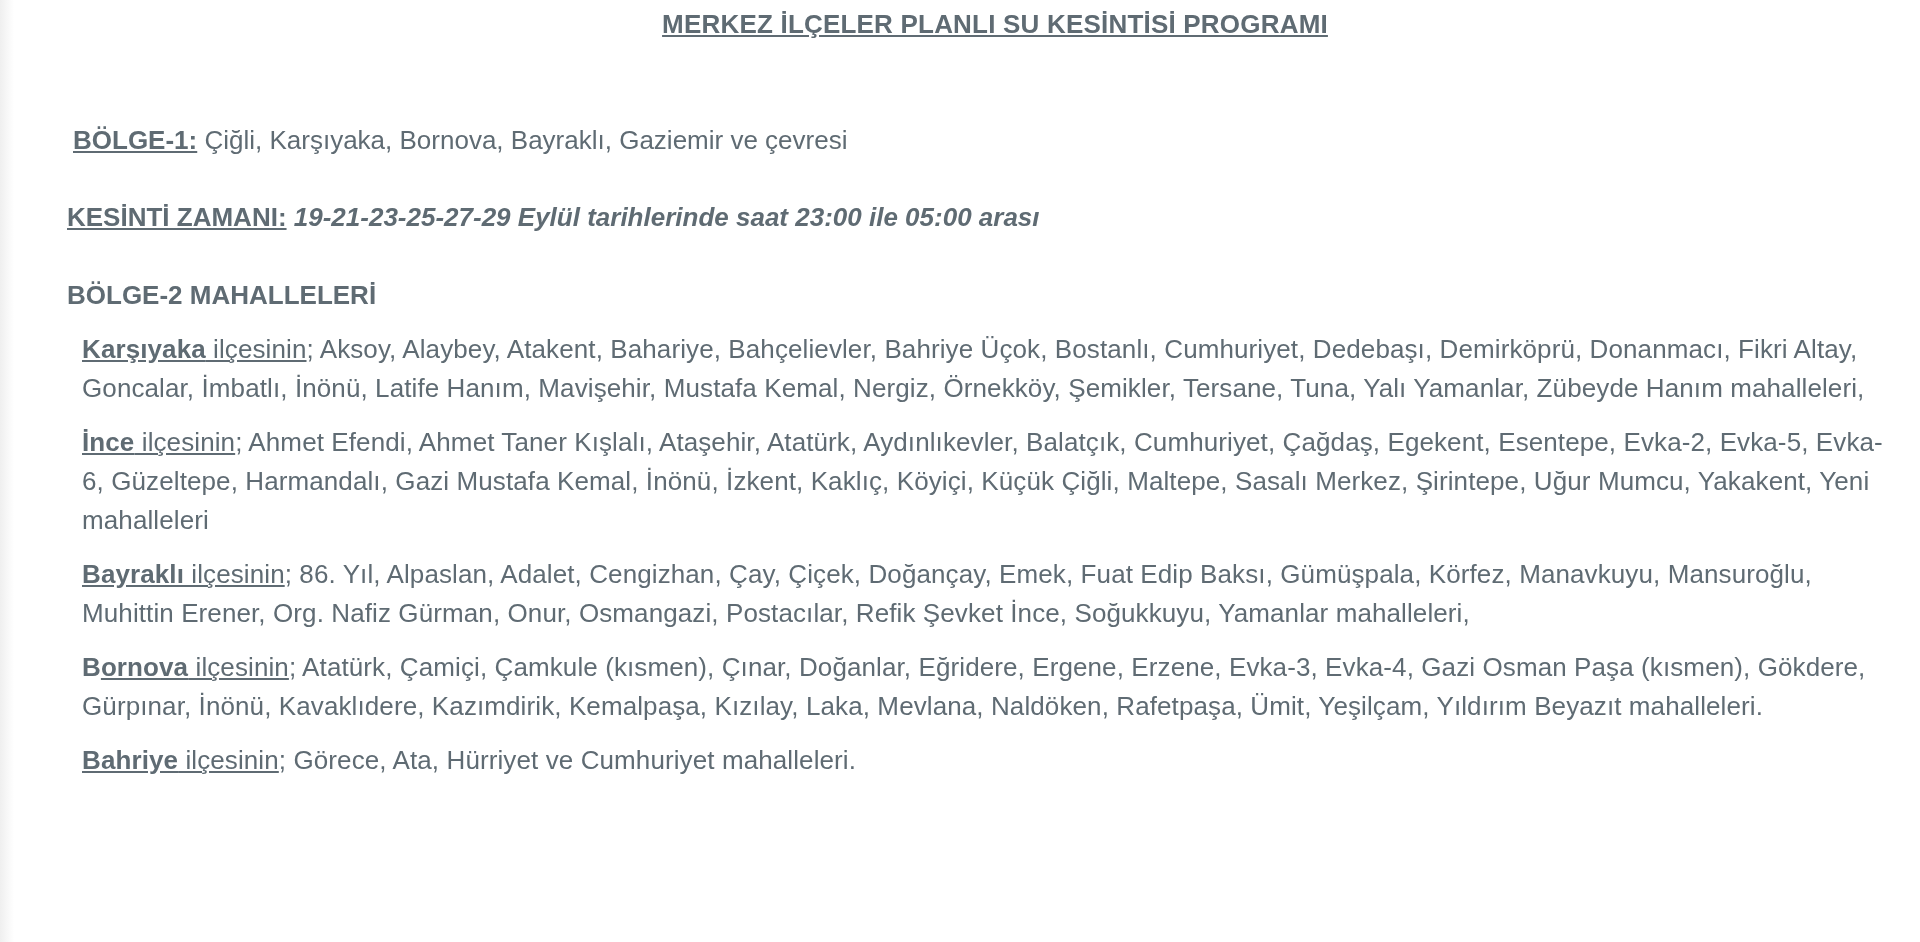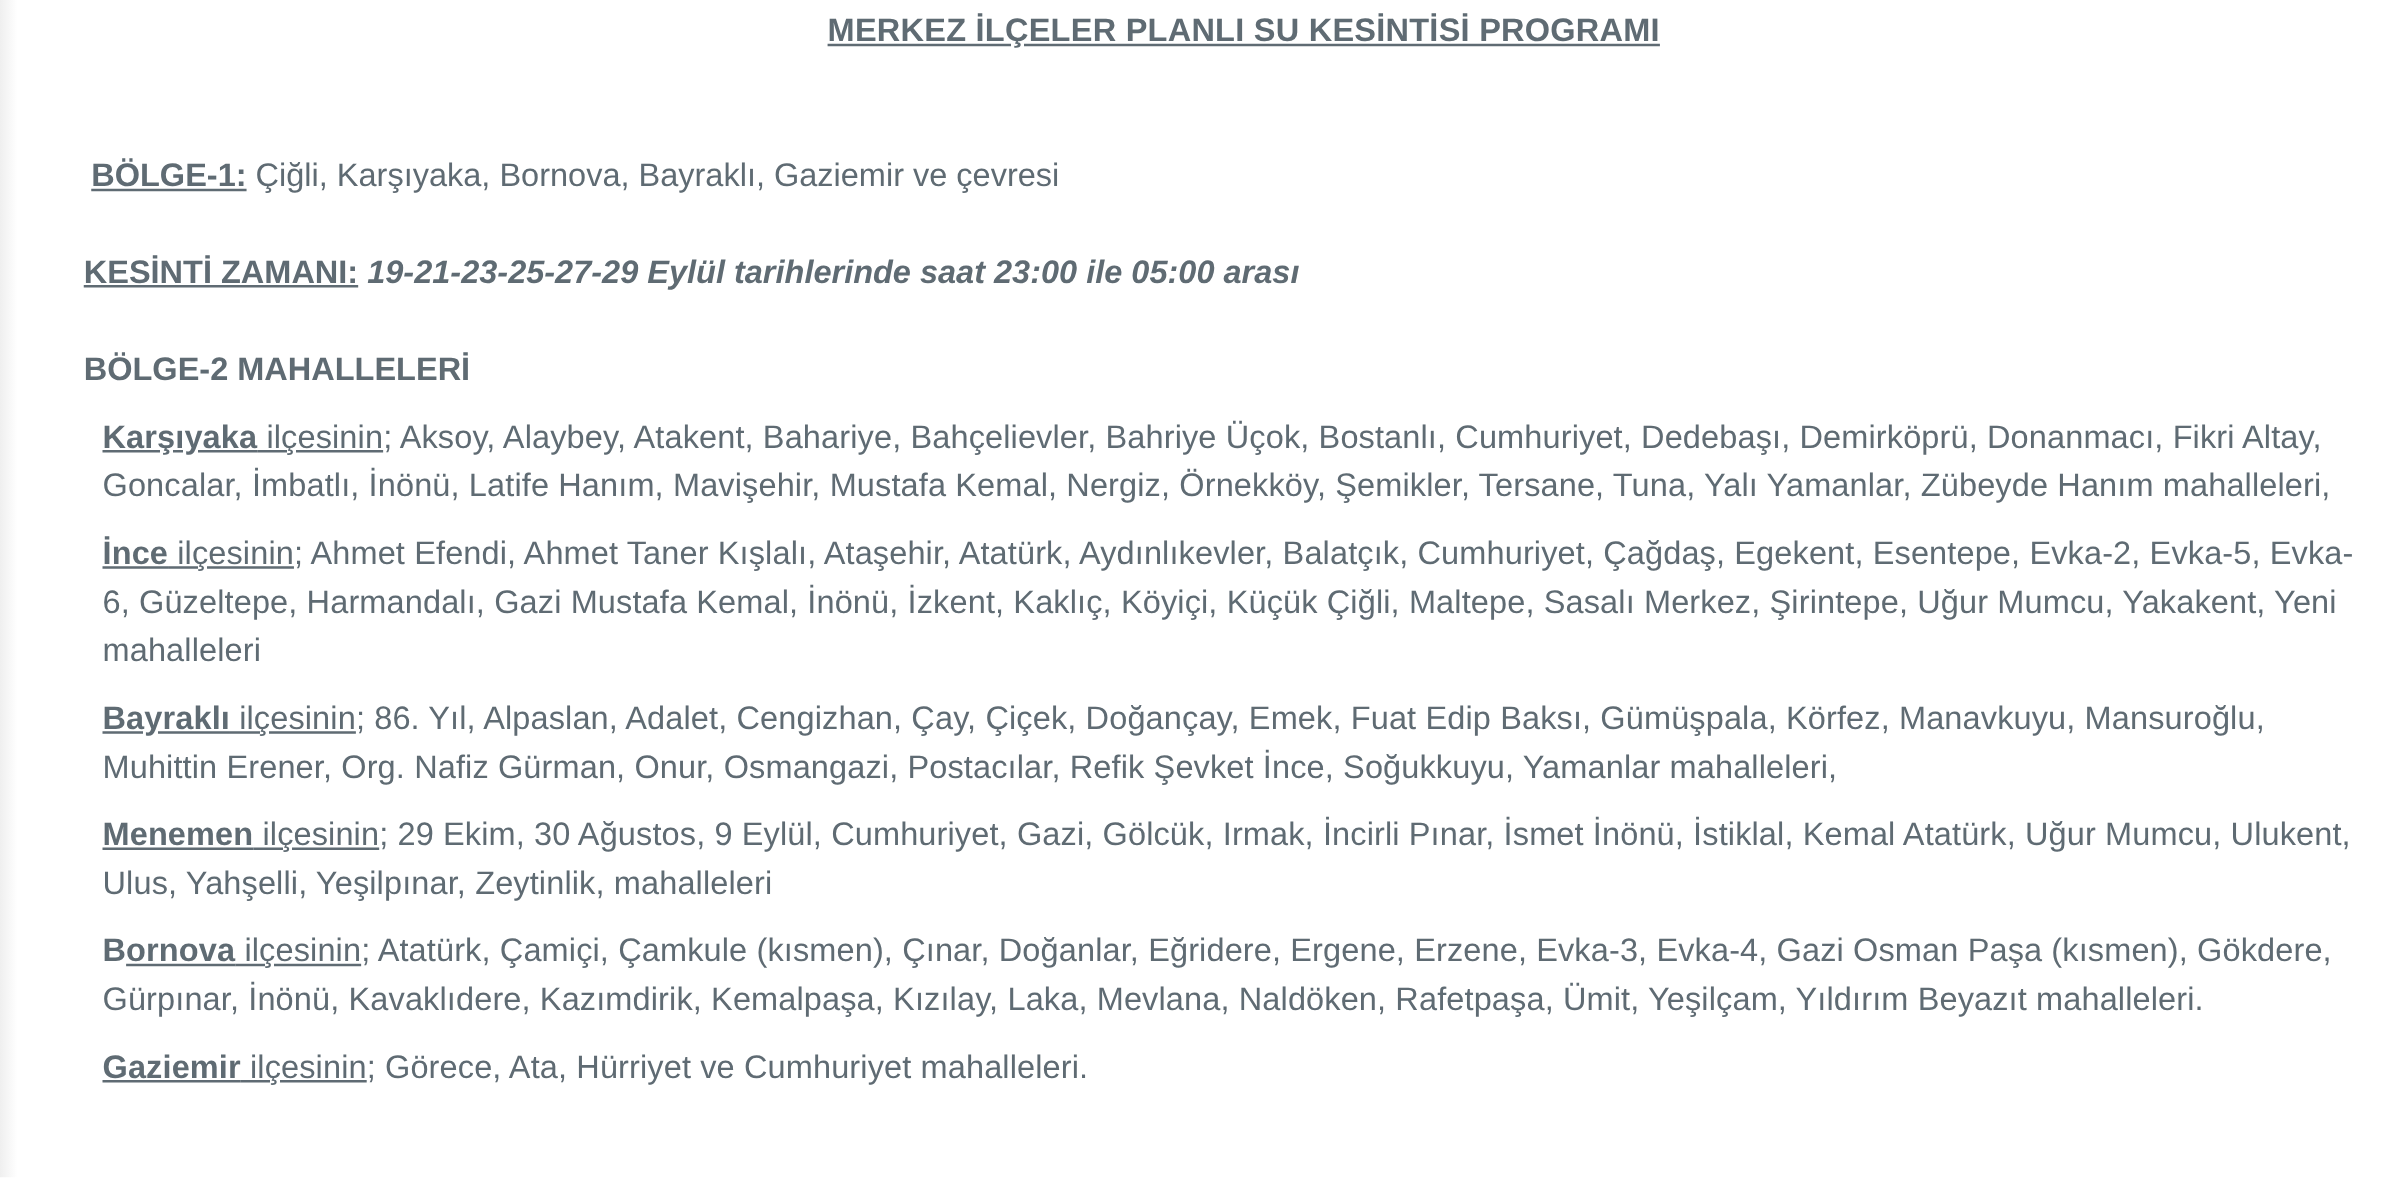--- a/index.html
+++ b/index.html
@@ -44,17 +44,16 @@
   <div class="time">
     <span class="lbl">KESİNTİ ZAMANI:</span><span class="val"> 19-21-23-25-27-29 Eylül tarihlerinde saat 23:00 ile 05:00 arası</span>
   </div>
 
   <div class="mah-head">BÖLGE-2 MAHALLELERİ</div>
 
   <div class="list">
     <p><span class="district">Karşıyaka</span><span class="il"> ilçesinin</span><span>; Aksoy, Alaybey, Atakent, Bahariye, Bahçelievler, Bahriye Üçok, Bostanlı, Cumhuriyet, Dedebaşı, Demirköprü, Donanmacı, Fikri Altay, Goncalar, İmbatlı, İnönü, Latife Hanım, Mavişehir, Mustafa Kemal, Nergiz, Örnekköy, Şemikler, Tersane, Tuna, Yalı Yamanlar, Zübeyde Hanım mahalleleri,</span></p>
     <p><span class="district">İnce</span><span class="il"> ilçesinin</span><span>; Ahmet Efendi, Ahmet Taner Kışlalı, Ataşehir, Atatürk, Aydınlıkevler, Balatçık, Cumhuriyet, Çağdaş, Egekent, Esentepe, Evka-2, Evka-5, Evka-6, Güzeltepe, Harmandalı, Gazi Mustafa Kemal, İnönü, İzkent, Kaklıç, Köyiçi, Küçük Çiğli, Maltepe, Sasalı Merkez, Şirintepe, Uğur Mumcu, Yakakent, Yeni mahalleleri</span></p>
     <p><span class="district">Bayraklı</span><span class="il"> ilçesinin</span><span>; 86. Yıl, Alpaslan, Adalet, Cengizhan, Çay, Çiçek, Doğançay, Emek, Fuat Edip Baksı, Gümüşpala, Körfez, Manavkuyu, Mansuroğlu, Muhittin Erener, Org. Nafiz Gürman, Onur, Osmangazi, Postacılar, Refik Şevket İnce, Soğukkuyu, Yamanlar mahalleleri,</span></p>
-    <p><span class="district">Menemen</span><span class="il"> ilçesinin</span><span>; 29 Ekim, 30 Ağustos, 9 Eylül,  Cumhuriyet, Gazi, Gölcük, Irmak, İncirli Pınar, İsmet İnönü, İstiklal, Kemal Atatürk, Uğur Mumcu, Ulukent, Ulus, Yahşelli, Yeşilpınar, Zeytinlik, mahalleleri</span></p>
     <p><span style="font-weight:bold">B</span><span class="district">ornova</span><span class="il"> ilçesinin</span><span>; Atatürk, Çamiçi, Çamkule (kısmen), Çınar, Doğanlar, Eğridere, Ergene, Erzene, Evka-3, Evka-4, Gazi Osman Paşa (kısmen), Gökdere, Gürpınar, İnönü, Kavaklıdere, Kazımdirik, Kemalpaşa, Kızılay, Laka, Mevlana, Naldöken, Rafetpaşa, Ümit, Yeşilçam, Yıldırım Beyazıt mahalleleri.</span></p>
-    <p><span class="district">Gaziemir</span><span class="il"> ilçesinin</span><span>; Görece, Ata, Hürriyet ve Cumhuriyet mahalleleri.</span></p>
+    <p><span class="district">Bahriye</span><span class="il"> ilçesinin</span><span>; Görece, Ata, Hürriyet ve Cumhuriyet mahalleleri.</span></p>
   </div>
 </div>
 
 </body></html>

